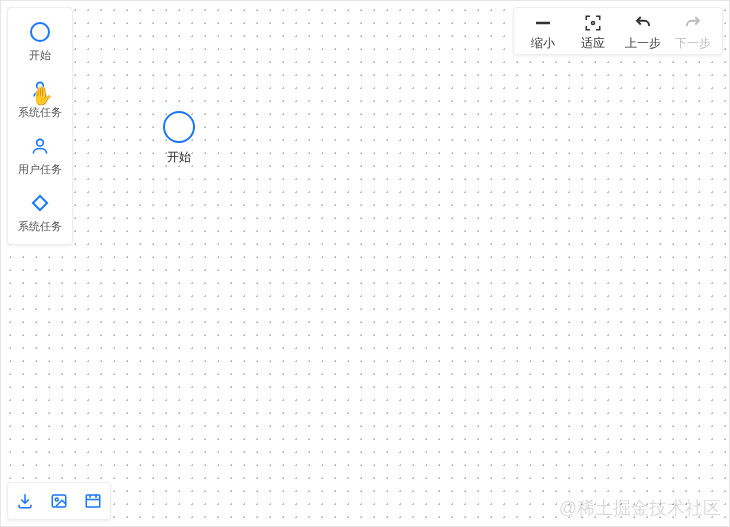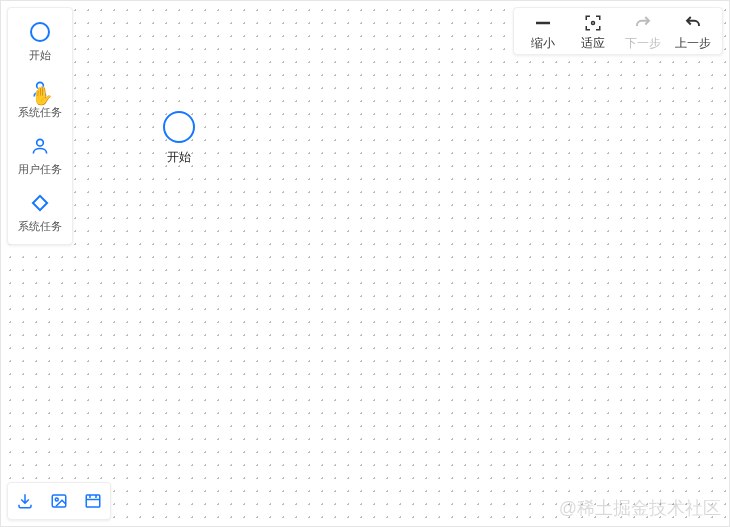--- a/index.html
+++ b/index.html
@@ -197,37 +197,37 @@
     </div>
     <div class="tool-btn">
       <span class="tool-icon">
         <svg width="18" height="18" viewBox="0 0 24 24" fill="none" stroke="#333" stroke-width="2">
             <path d="M3 8V3h5M21 8V3h-5M3 16v5h5M21 16v5h-5"></path>
             <circle cx="12" cy="12" r="2"></circle>
           </svg>
       </span>
       <span>适应</span>
     </div>
+    <div class="tool-btn">
+      <span class="tool-icon">
+        <svg width="18" height="18" viewBox="0 0 24 24" fill="none" stroke="#333" stroke-width="2.5">
+            <path d="M9 14L4 9l5-5"></path>
+            <path d="M4 9h10a6 6 0 016 6v1"></path>
+          </svg>
+      </span>
+      <span>上一步</span>
+    </div>
     <div class="tool-btn disabled">
       <span class="tool-icon">
         <svg width="18" height="18" viewBox="0 0 24 24" fill="none" stroke="#bbb" stroke-width="2.5">
             <path d="M15 14l5-5-5-5"></path>
             <path d="M20 9H10a6 6 0 00-6 6v1"></path>
           </svg>
       </span>
       <span>下一步</span>
-    </div>
-    <div class="tool-btn">
-      <span class="tool-icon">
-        <svg width="18" height="18" viewBox="0 0 24 24" fill="none" stroke="#333" stroke-width="2.5">
-            <path d="M9 14L4 9l5-5"></path>
-            <path d="M4 9h10a6 6 0 016 6v1"></path>
-          </svg>
-      </span>
-      <span>上一步</span>
     </div>
   </div>
 
   <div class="bottom-bar">
     <span class="bottom-btn">
       <svg width="18" height="18" viewBox="0 0 24 24" fill="none" stroke="#1677ff" stroke-width="2">
           <path d="M12 3v12M7 10l5 5 5-5"></path>
           <path d="M4 17v2a2 2 0 002 2h12a2 2 0 002-2v-2"></path>
         </svg>
     </span>

